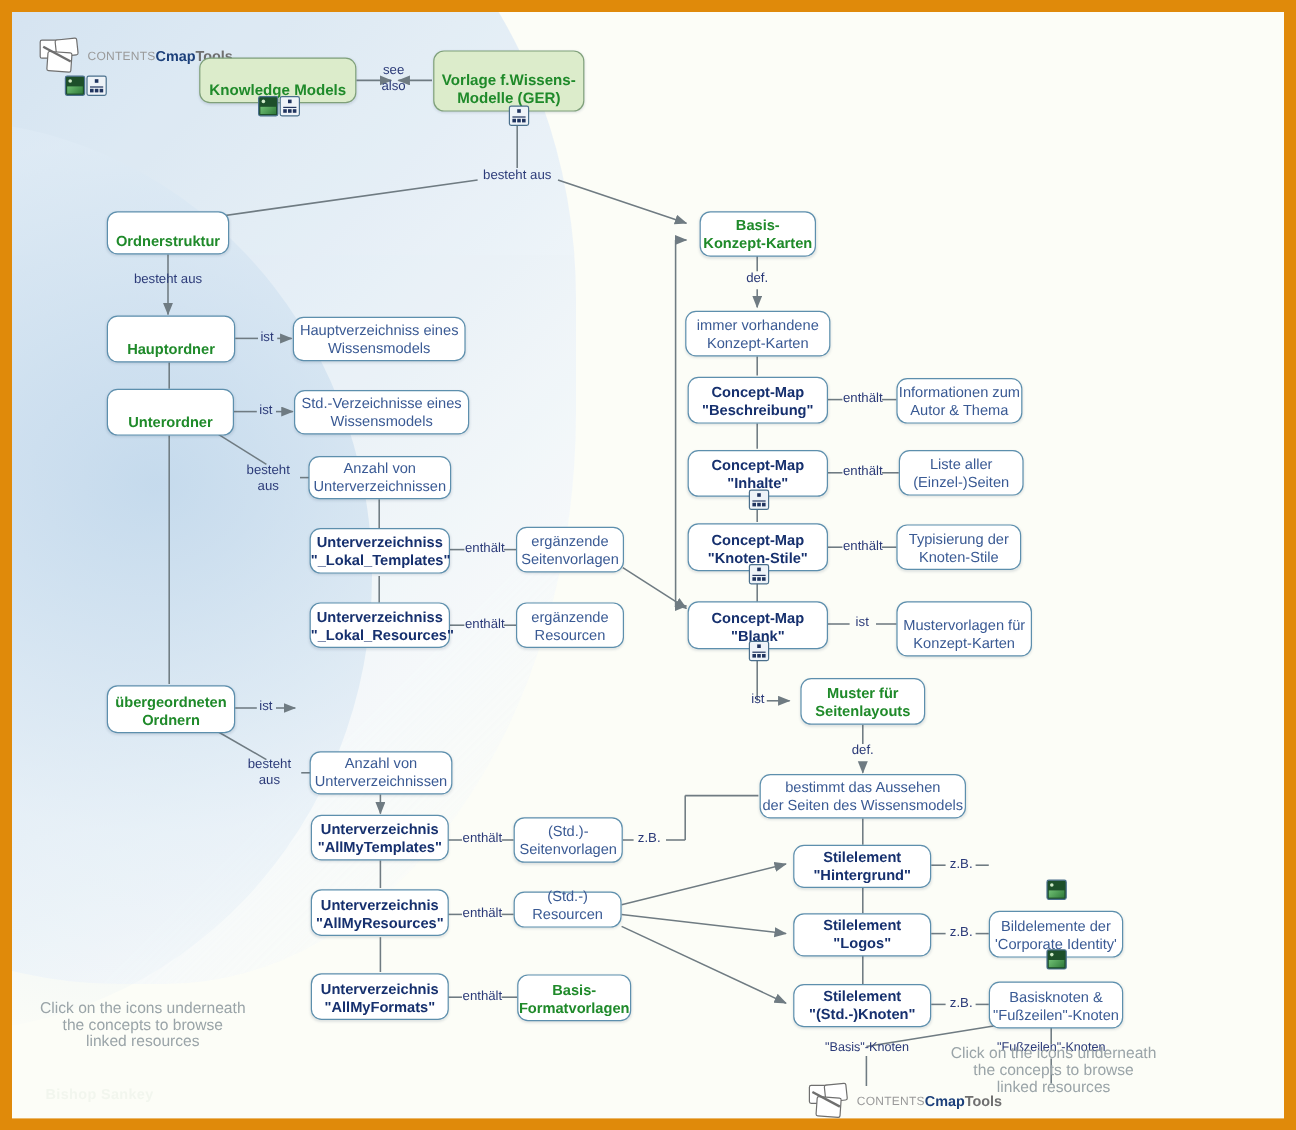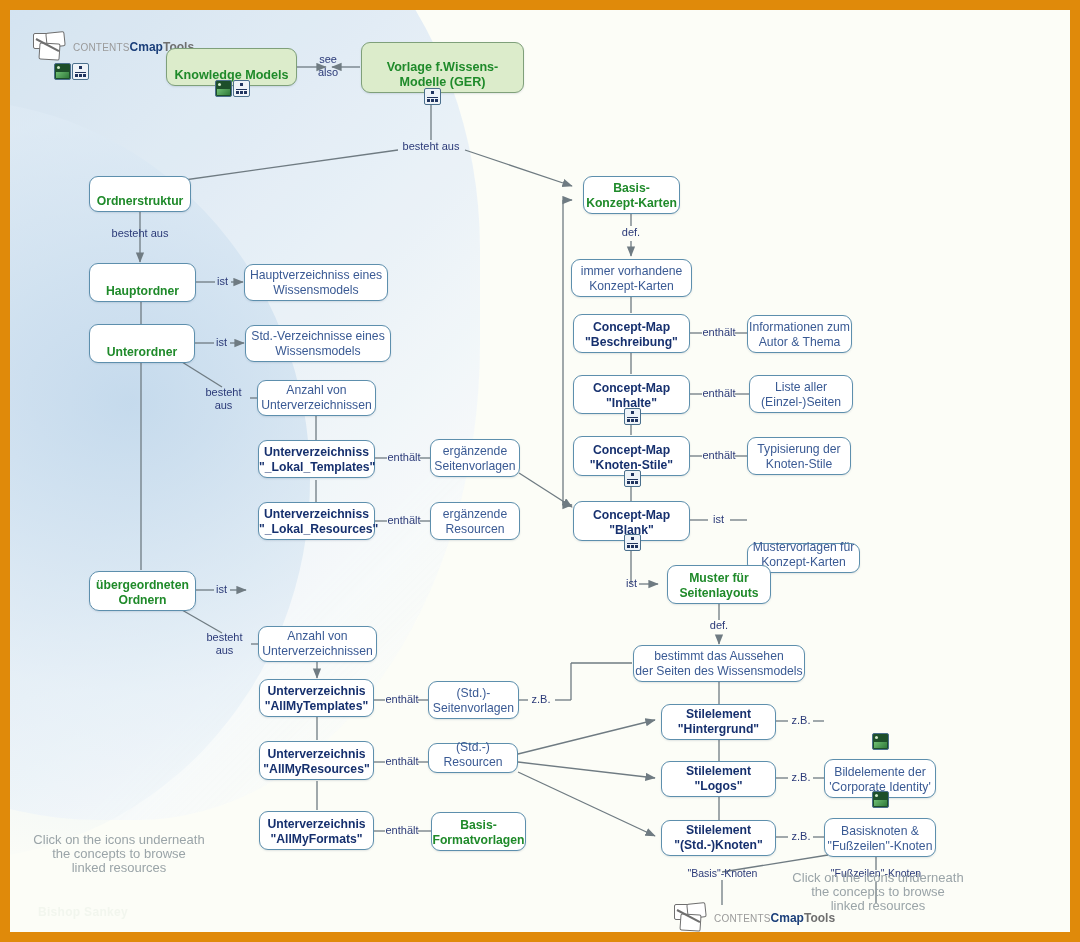--- a/index.html
+++ b/index.html
@@ -293,41 +293,41 @@
     </div>
 
     <div class="node green" style="left:156px;top:38px;width:131px;height:38px;">
       <span class="lbl">Knowledge Models</span>
     </div>
     <div class="icons" style="left:205px;top:70px;">
       <span class="ico pic"></span>
       <span class="ico map"></span>
     </div>
 
-    <div class="node green" style="left:351px;top:32px;width:163px;height:51px;">
+    <div class="node green" style="left:351px;top:32px;width:126px;height:51px;">
       <span class="lbl">Vorlage f.Wissens-
 Modelle (GER)</span>
     </div>
     <div class="icons" style="left:414px;top:78px;">
       <span class="ico map"></span>
     </div>
 
     <div class="node greentext" style="left:79px;top:166px;width:102px;height:36px;">
       <span class="lbl">Ordnerstruktur</span>
     </div>
 
     <div class="node greentext" style="left:79px;top:253px;width:107px;height:39px;">
       <span class="lbl">Hauptordner</span>
     </div>
 
     <div class="node greentext" style="left:79px;top:314px;width:106px;height:39px;">
       <span class="lbl">Unterordner</span>
     </div>
 
-    <div class="node greentext" style="left:79px;top:561px;width:107px;height:40px;border-radius:10px;">
+    <div class="node greentext" style="left:79px;top:561px;width:107px;height:40px;">
       <span class="lbl">übergeordneten
 Ordnern</span>
     </div>
 
     <div class="node plain" style="left:234px;top:254px;width:144px;height:37px;">
       <span class="lbl">Hauptverzeichniss eines
 Wissensmodels</span>
     </div>
 
     <div class="node plain" style="left:235px;top:315px;width:146px;height:37px;">
@@ -443,21 +443,21 @@
     <div class="node plain" style="left:739px;top:365px;width:104px;height:38px;">
       <span class="lbl">Liste aller
 (Einzel-)Seiten</span>
     </div>
 
     <div class="node plain" style="left:737px;top:427px;width:104px;height:38px;">
       <span class="lbl">Typisierung der
 Knoten-Stile</span>
     </div>
 
-    <div class="node plain" style="left:737px;top:491px;width:113px;height:30px;margin-top:42px;">
+    <div class="node plain" style="left:737px;top:491px;width:113px;height:46px;">
       <span class="lbl">Mustervorlagen für
 Konzept-Karten</span>
     </div>
 
     <div class="node greentext" style="left:657px;top:555px;width:104px;height:39px;">
       <span class="lbl">Muster für
 Seitenlayouts</span>
     </div>
 
     <div class="node plain" style="left:623px;top:635px;width:172px;height:37px;">

